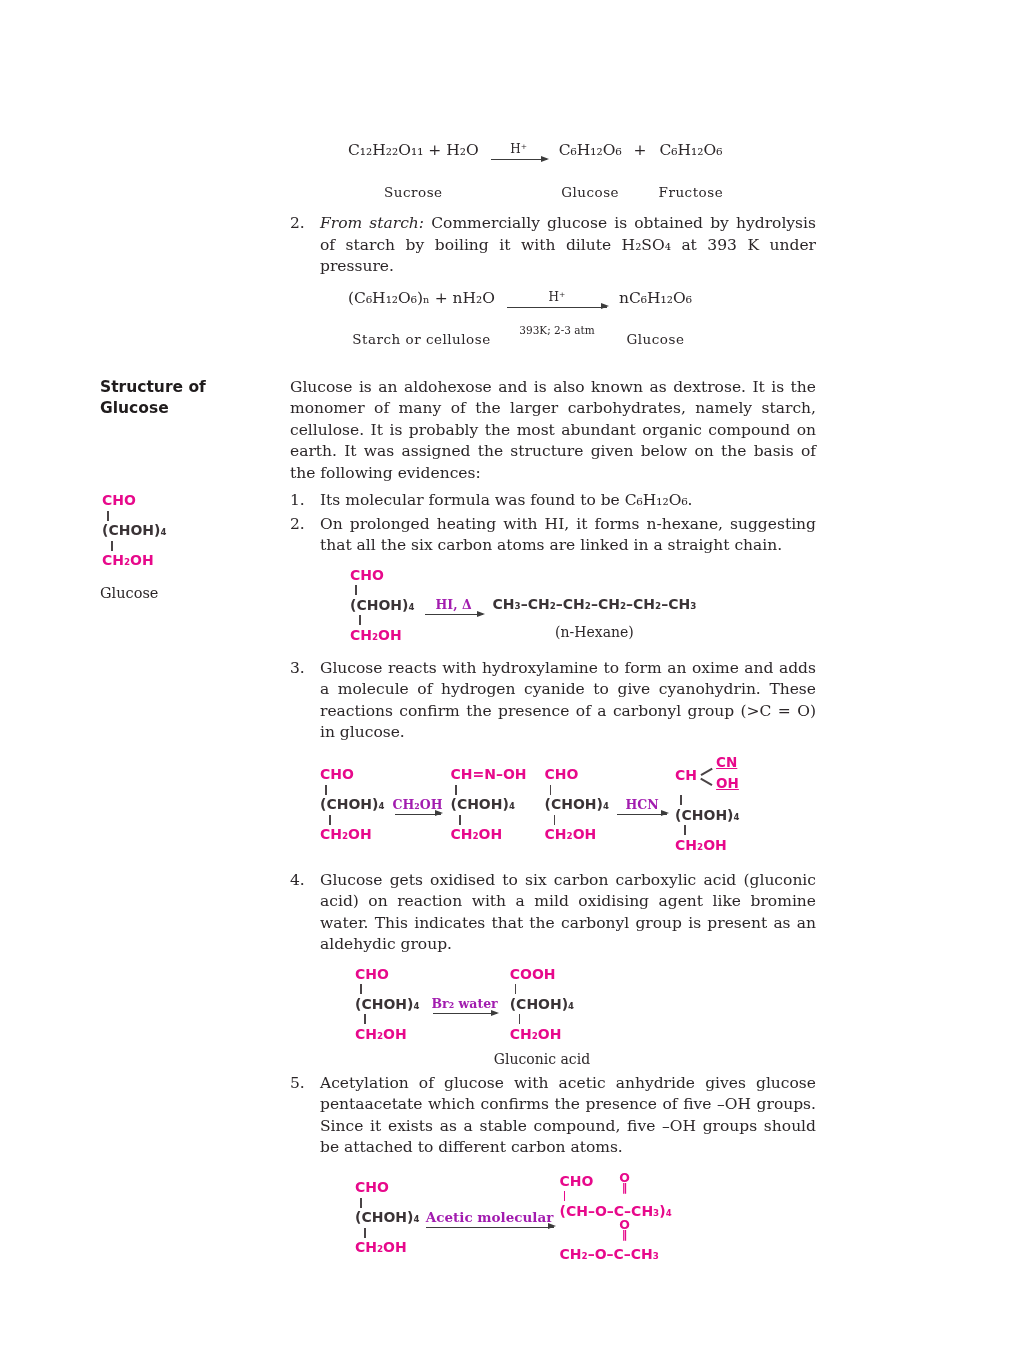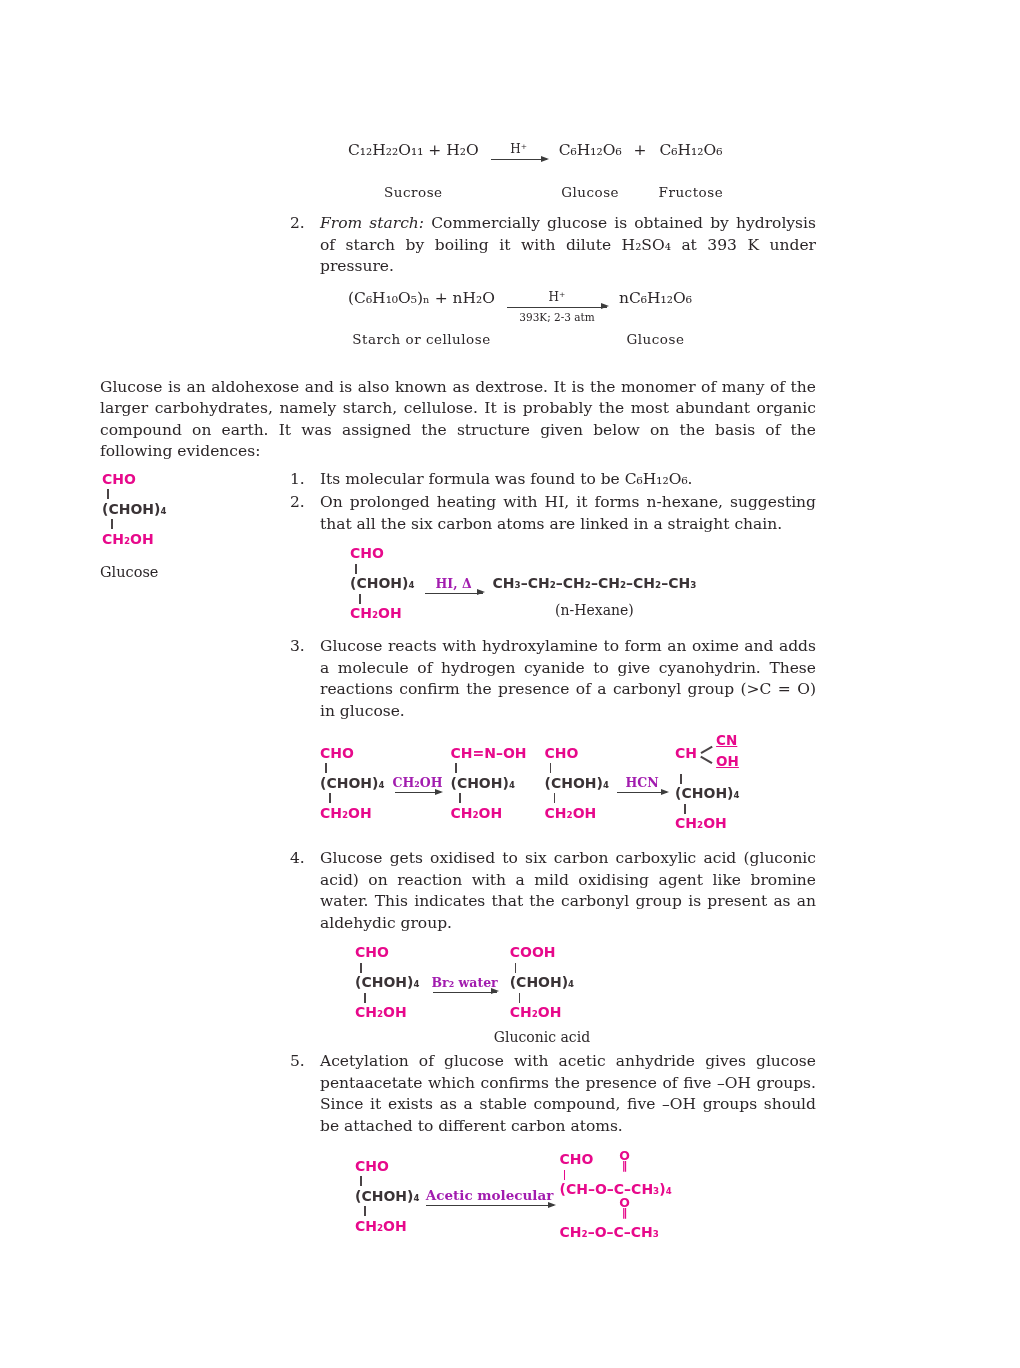--- a/index.html
+++ b/index.html
@@ -27,21 +27,21 @@
   
   .equation{display:flex;align-items:flex-start;column-gap:12px;margin-left:58px;}
   .eq-term{display:flex;flex-direction:column;align-items:center;}
   .formula{font-size:15.5px;white-space:nowrap;}
   .term-label{margin-top:20px;font-size:13.5px;letter-spacing:.5px;white-space:nowrap;}
   .eq1{margin-bottom:10px;}
   .eq2{margin-top:10px;margin-bottom:26px;}
 
   .rxn-arrow{display:flex;flex-direction:column;align-items:center;justify-content:center;padding-top:3px;}
   .arrow-above{font-size:12px;line-height:13px;margin-bottom:3px;white-space:nowrap;}
-  .arrow-below{font-size:10.5px;line-height:12px;margin-top:3px;white-space:nowrap;text-align:right;}
+  .arrow-below{font-size:10.5px;line-height:12px;margin-top:16px;white-space:nowrap;text-align:right;}
   .shaft{display:block;height:0;border-top:1.4px solid #3c3c3c;position:relative;}
   .shaft::after{
     content:"";position:absolute;right:-2px;top:-4.3px;width:0;height:0;
     border-left:8px solid #3c3c3c;border-top:3.6px solid transparent;border-bottom:3.6px solid transparent;
   }
   .reagent{font-family:"DejaVu Serif","Liberation Serif",serif;font-weight:700;font-size:12.5px;color:#a21caf;}
   .reagent.big{font-size:13.5px;}
 
   
   .list-item{display:flex;}
@@ -148,37 +148,40 @@
   <div class="row">
     <div class="margin-col"></div>
     <div class="main-col">
       <div class="list-item">
         <span class="li-num">2.</span>
         <p class="li-text"><span class="ital">From starch:</span><span> Commercially glucose is obtained by hydrolysis of starch by boiling it with dilute H₂SO₄ at 393 K under pressure.</span></p>
       </div>
 
       <div class="equation eq2">
         <div class="eq-term">
-          <span class="formula">(C₆H₁₀O₅)ₙ + nH₂O</span>
+          <span class="formula">(C₆H₁₂O₆)ₙ + nH₂O</span>
           <span class="term-label">Starch or cellulose</span>
         </div>
         <div class="rxn-arrow">
           <span class="arrow-above">H⁺</span>
           <span class="shaft" style="width:100px"></span>
           <span class="arrow-below">393K; 2-3 atm</span>
         </div>
         <div class="eq-term">
           <span class="formula">nC₆H₁₂O₆</span>
           <span class="term-label">Glucose</span>
         </div>
       </div>
     </div>
   </div>
 
   <div class="row">
+    <div class="margin-col">
+      <h3 class="mhead">Structure of Glucose</h3>
+    </div>
     <div class="main-col">
       <p>Glucose is an aldohexose and is also known as dextrose. It is the monomer of many of the larger carbohydrates, namely starch, cellulose. It is probably the most abundant organic compound on earth. It was assigned the structure given below on the basis of the following evidences:</p>
     </div>
   </div>
 
   <div class="row mt6">
     <div class="margin-col">
       <div class="struct mstruct">
         <span class="s-line magenta">CHO</span>
         <span class="vbar"></span>

